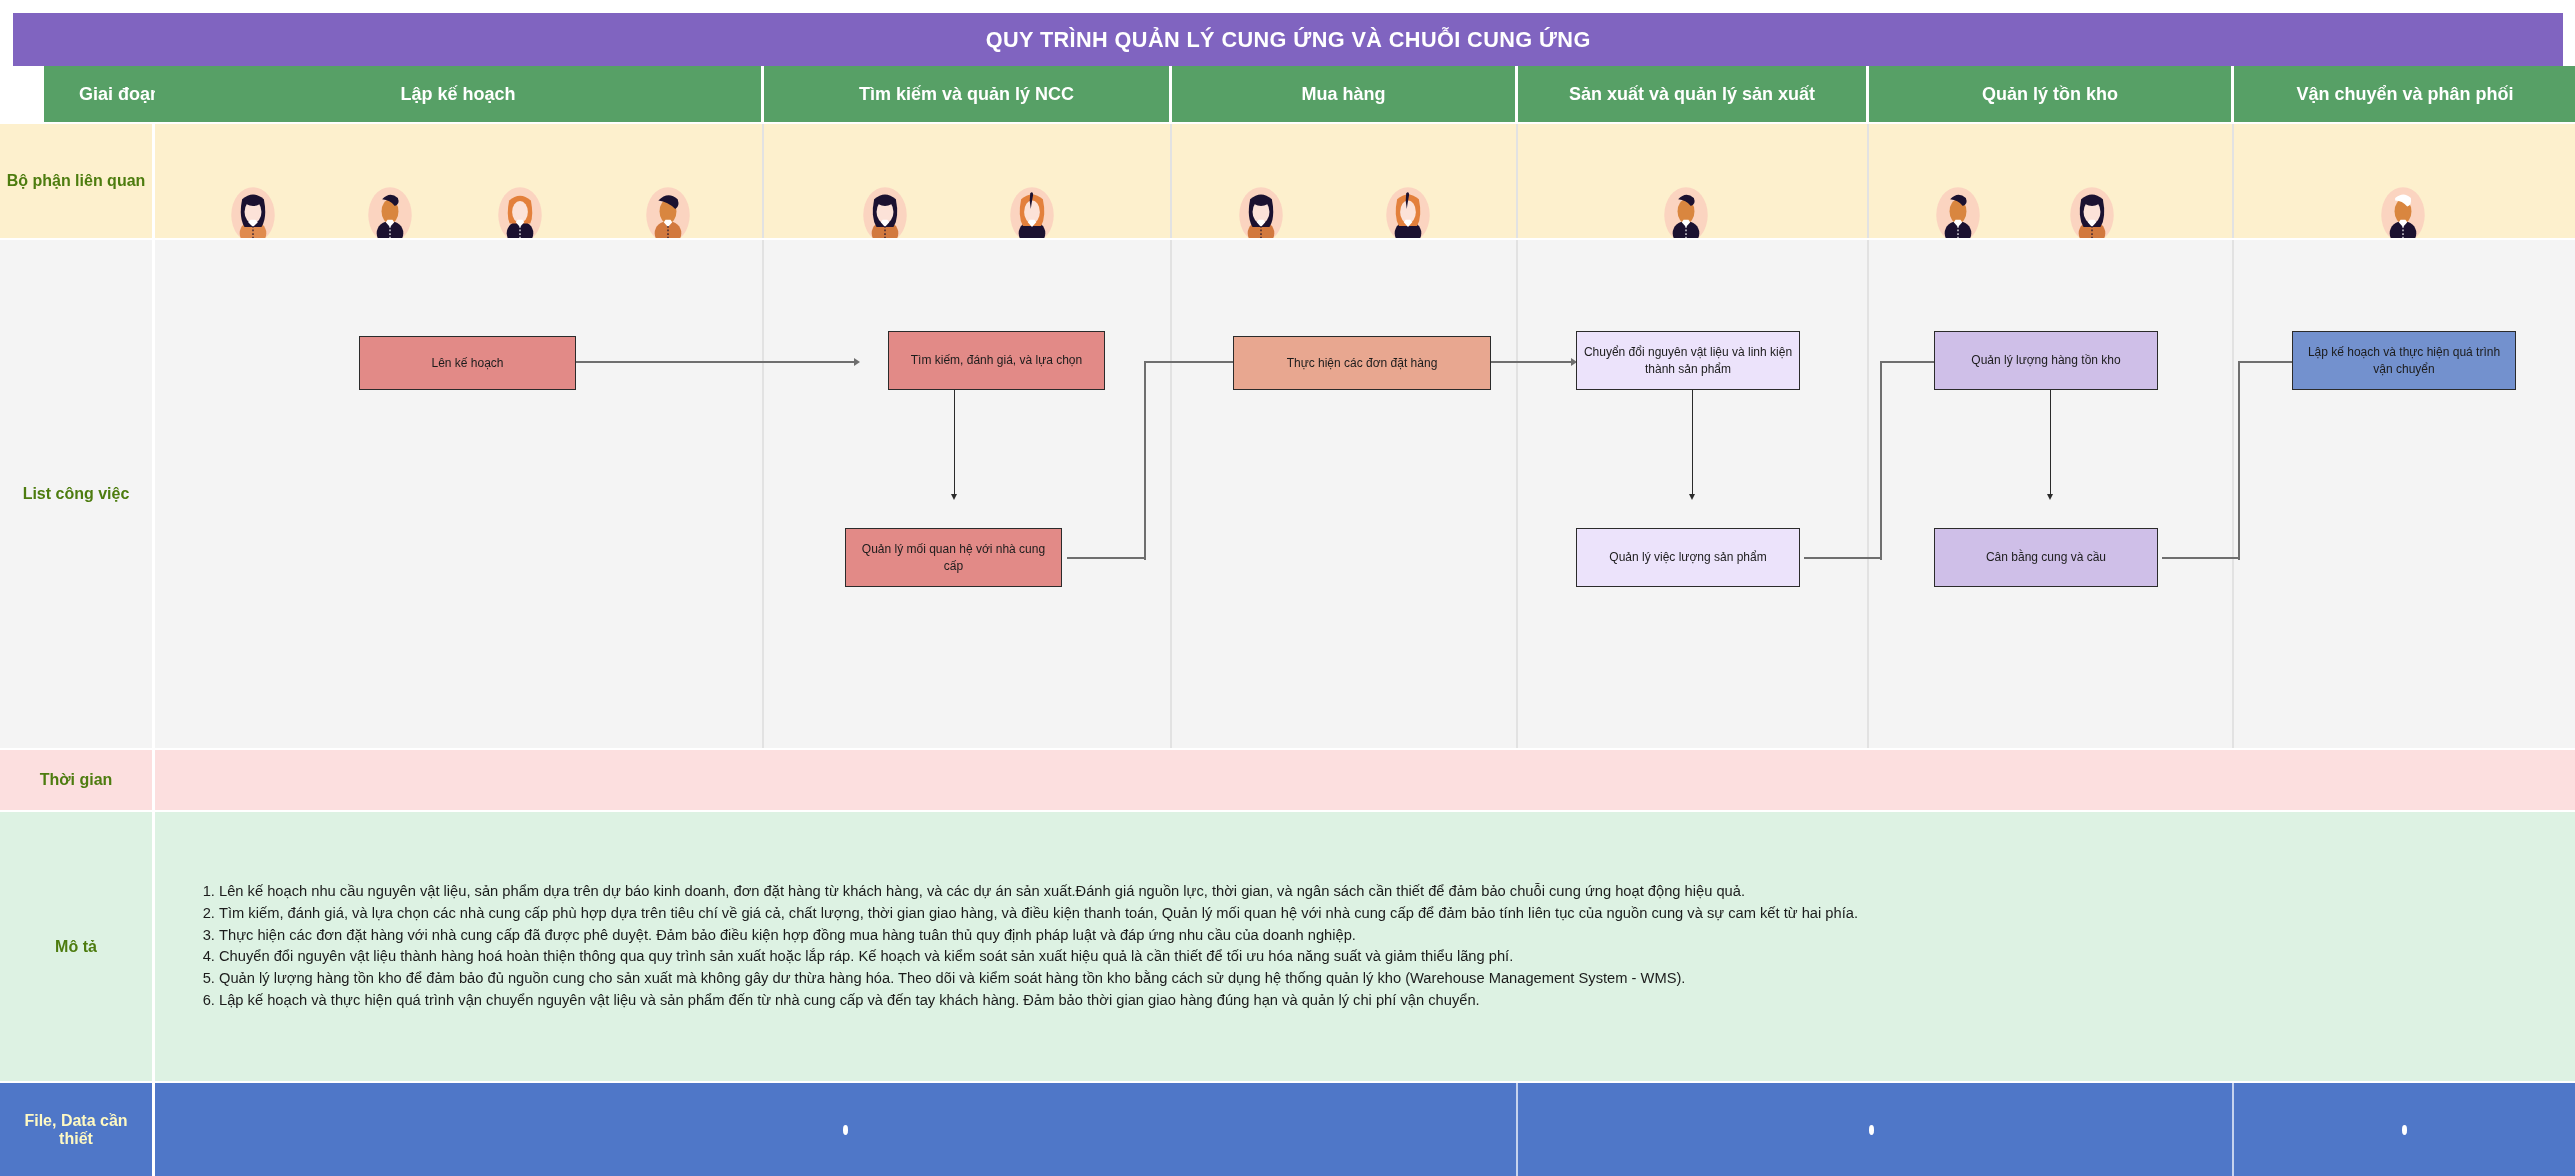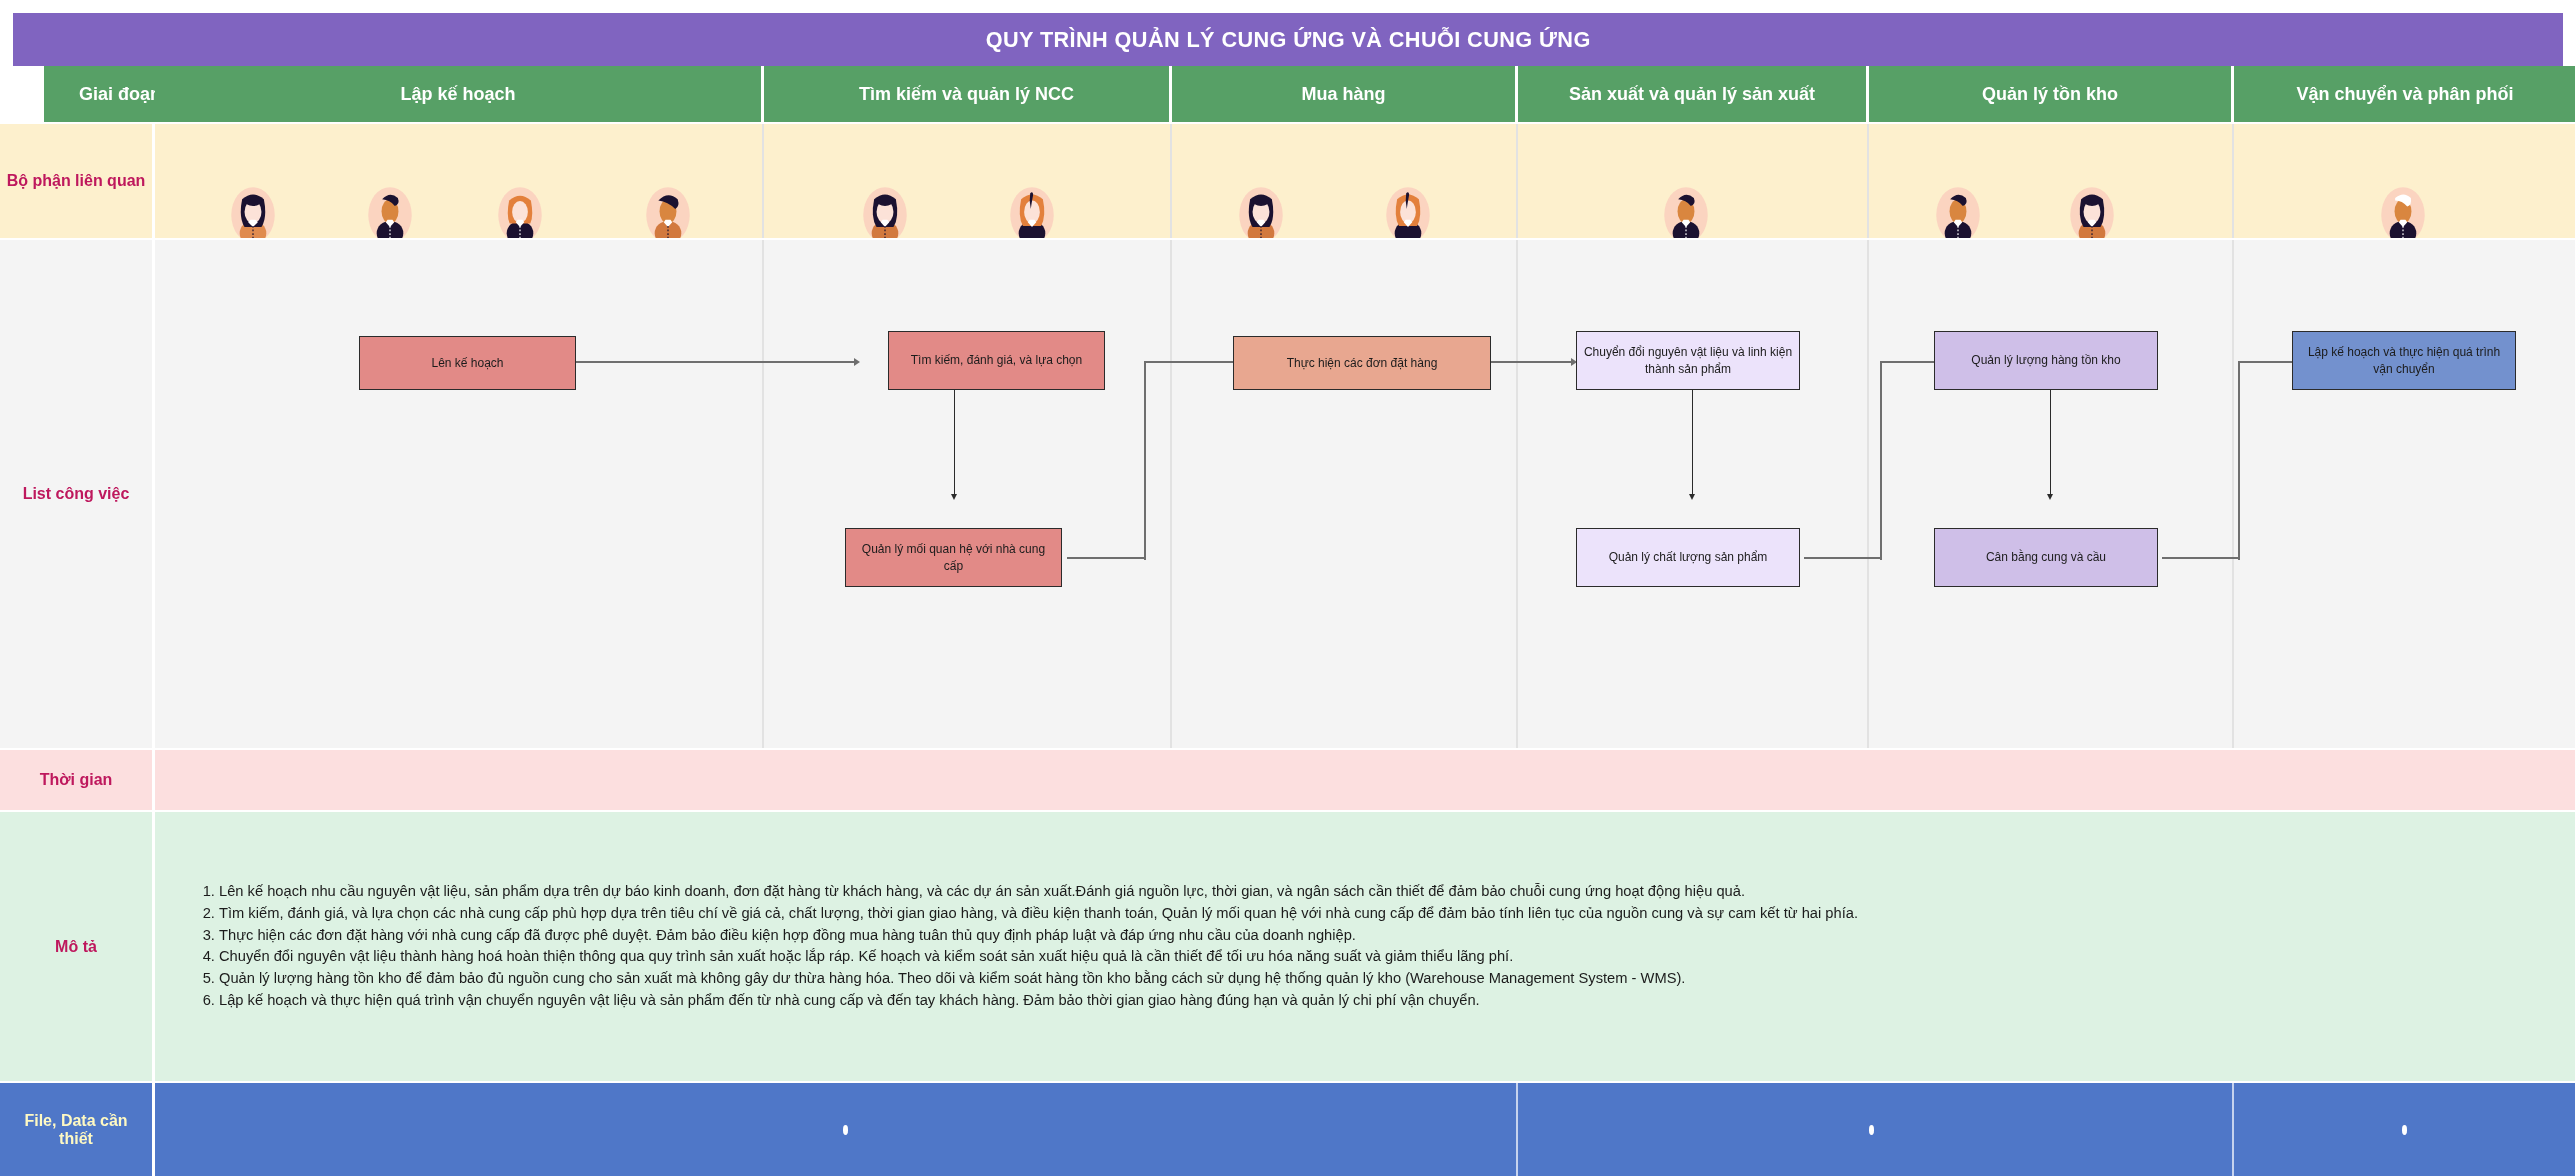--- a/index.html
+++ b/index.html
@@ -67,21 +67,21 @@
   .hdr.last  { border-right: none; text-align: center; }
 
   
   .rowlabel {
     display: flex;
     align-items: center;
     justify-content: center;
     text-align: center;
     font-weight: bold;
     font-size: 16px;
-    color: #be185d;
+    color: #4d7c0f;
     padding: 0 6px;
     border-right: 1.8px solid #ffffff;
   }
   .rowlabel.onblue { color: #fef9c3; }
 
   
   .bg-dept   { background: #fdf0cd; }
   .bg-tasks  { background: #f4f4f4; }
   .bg-time   { background: #fcdfdf; }
   .bg-desc   { background: #ddf2e3; }
@@ -469,21 +469,21 @@
     <div class="task-box task-red" style="left:359px;top:270px;width:217px;height:54px;">Lên kế hoạch</div>
 
     <div class="task-box task-red" style="left:888px;top:265px;width:217px;height:59px;">Tìm kiếm, đánh giá, và lựa chọn</div>
 
     <div class="task-box task-red" style="left:845px;top:462px;width:217px;height:59px;">Quản lý mối quan hệ với nhà cung cấp</div>
 
     <div class="task-box task-sal" style="left:1233px;top:270px;width:258px;height:54px;">Thực hiện các đơn đặt hàng</div>
 
     <div class="task-box task-lav" style="left:1576px;top:265px;width:224px;height:59px;">Chuyển đổi nguyên vật liệu và linh kiện thành sản phẩm</div>
 
-    <div class="task-box task-lav" style="left:1576px;top:462px;width:224px;height:59px;">Quản lý chất lượng sản phẩm</div>
+    <div class="task-box task-lav" style="left:1576px;top:462px;width:224px;height:59px;">Quản lý việc lượng sản phẩm</div>
 
     <div class="task-box task-pur" style="left:1934px;top:265px;width:224px;height:59px;">Quản lý lượng hàng tồn kho</div>
 
     <div class="task-box task-pur" style="left:1934px;top:462px;width:224px;height:59px;">Cân bằng cung và cầu</div>
 
     <div class="task-box task-blue" style="left:2292px;top:265px;width:224px;height:59px;">Lập kế hoạch và thực hiện quá trình vận chuyển</div>
 
     <div class="hsep" style="top:682px;"></div>
 
     <div class="cell bg-time" style="left:0;top:684px;width:2576px;height:60px;"></div>

